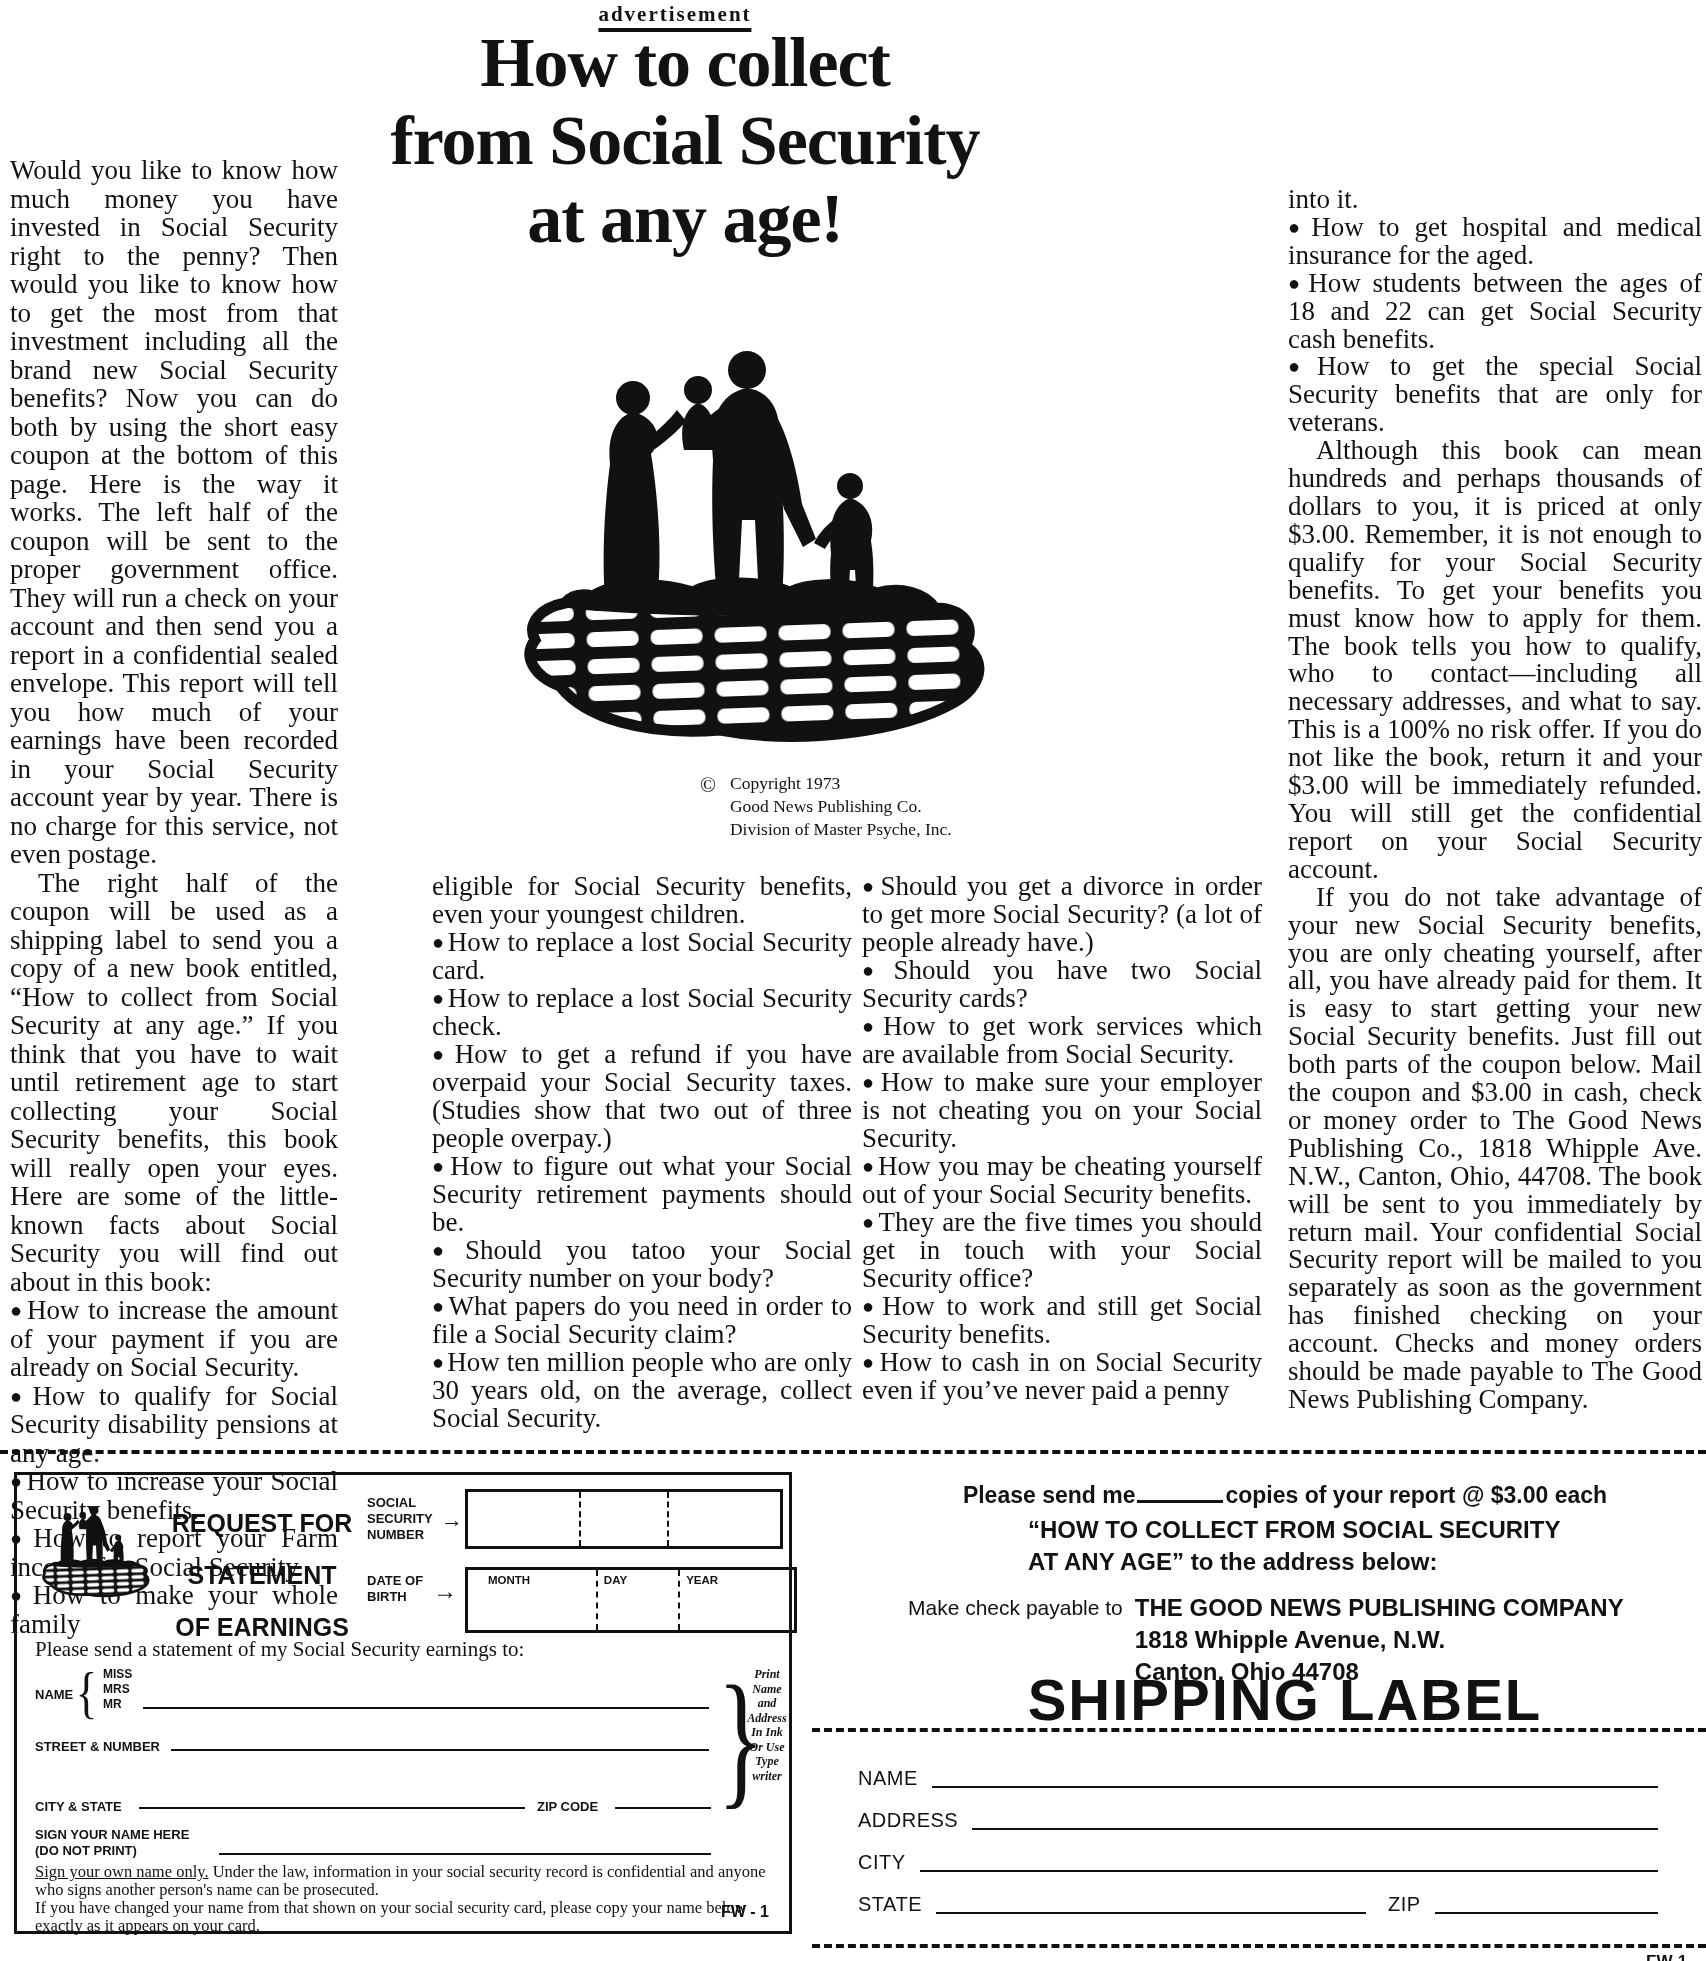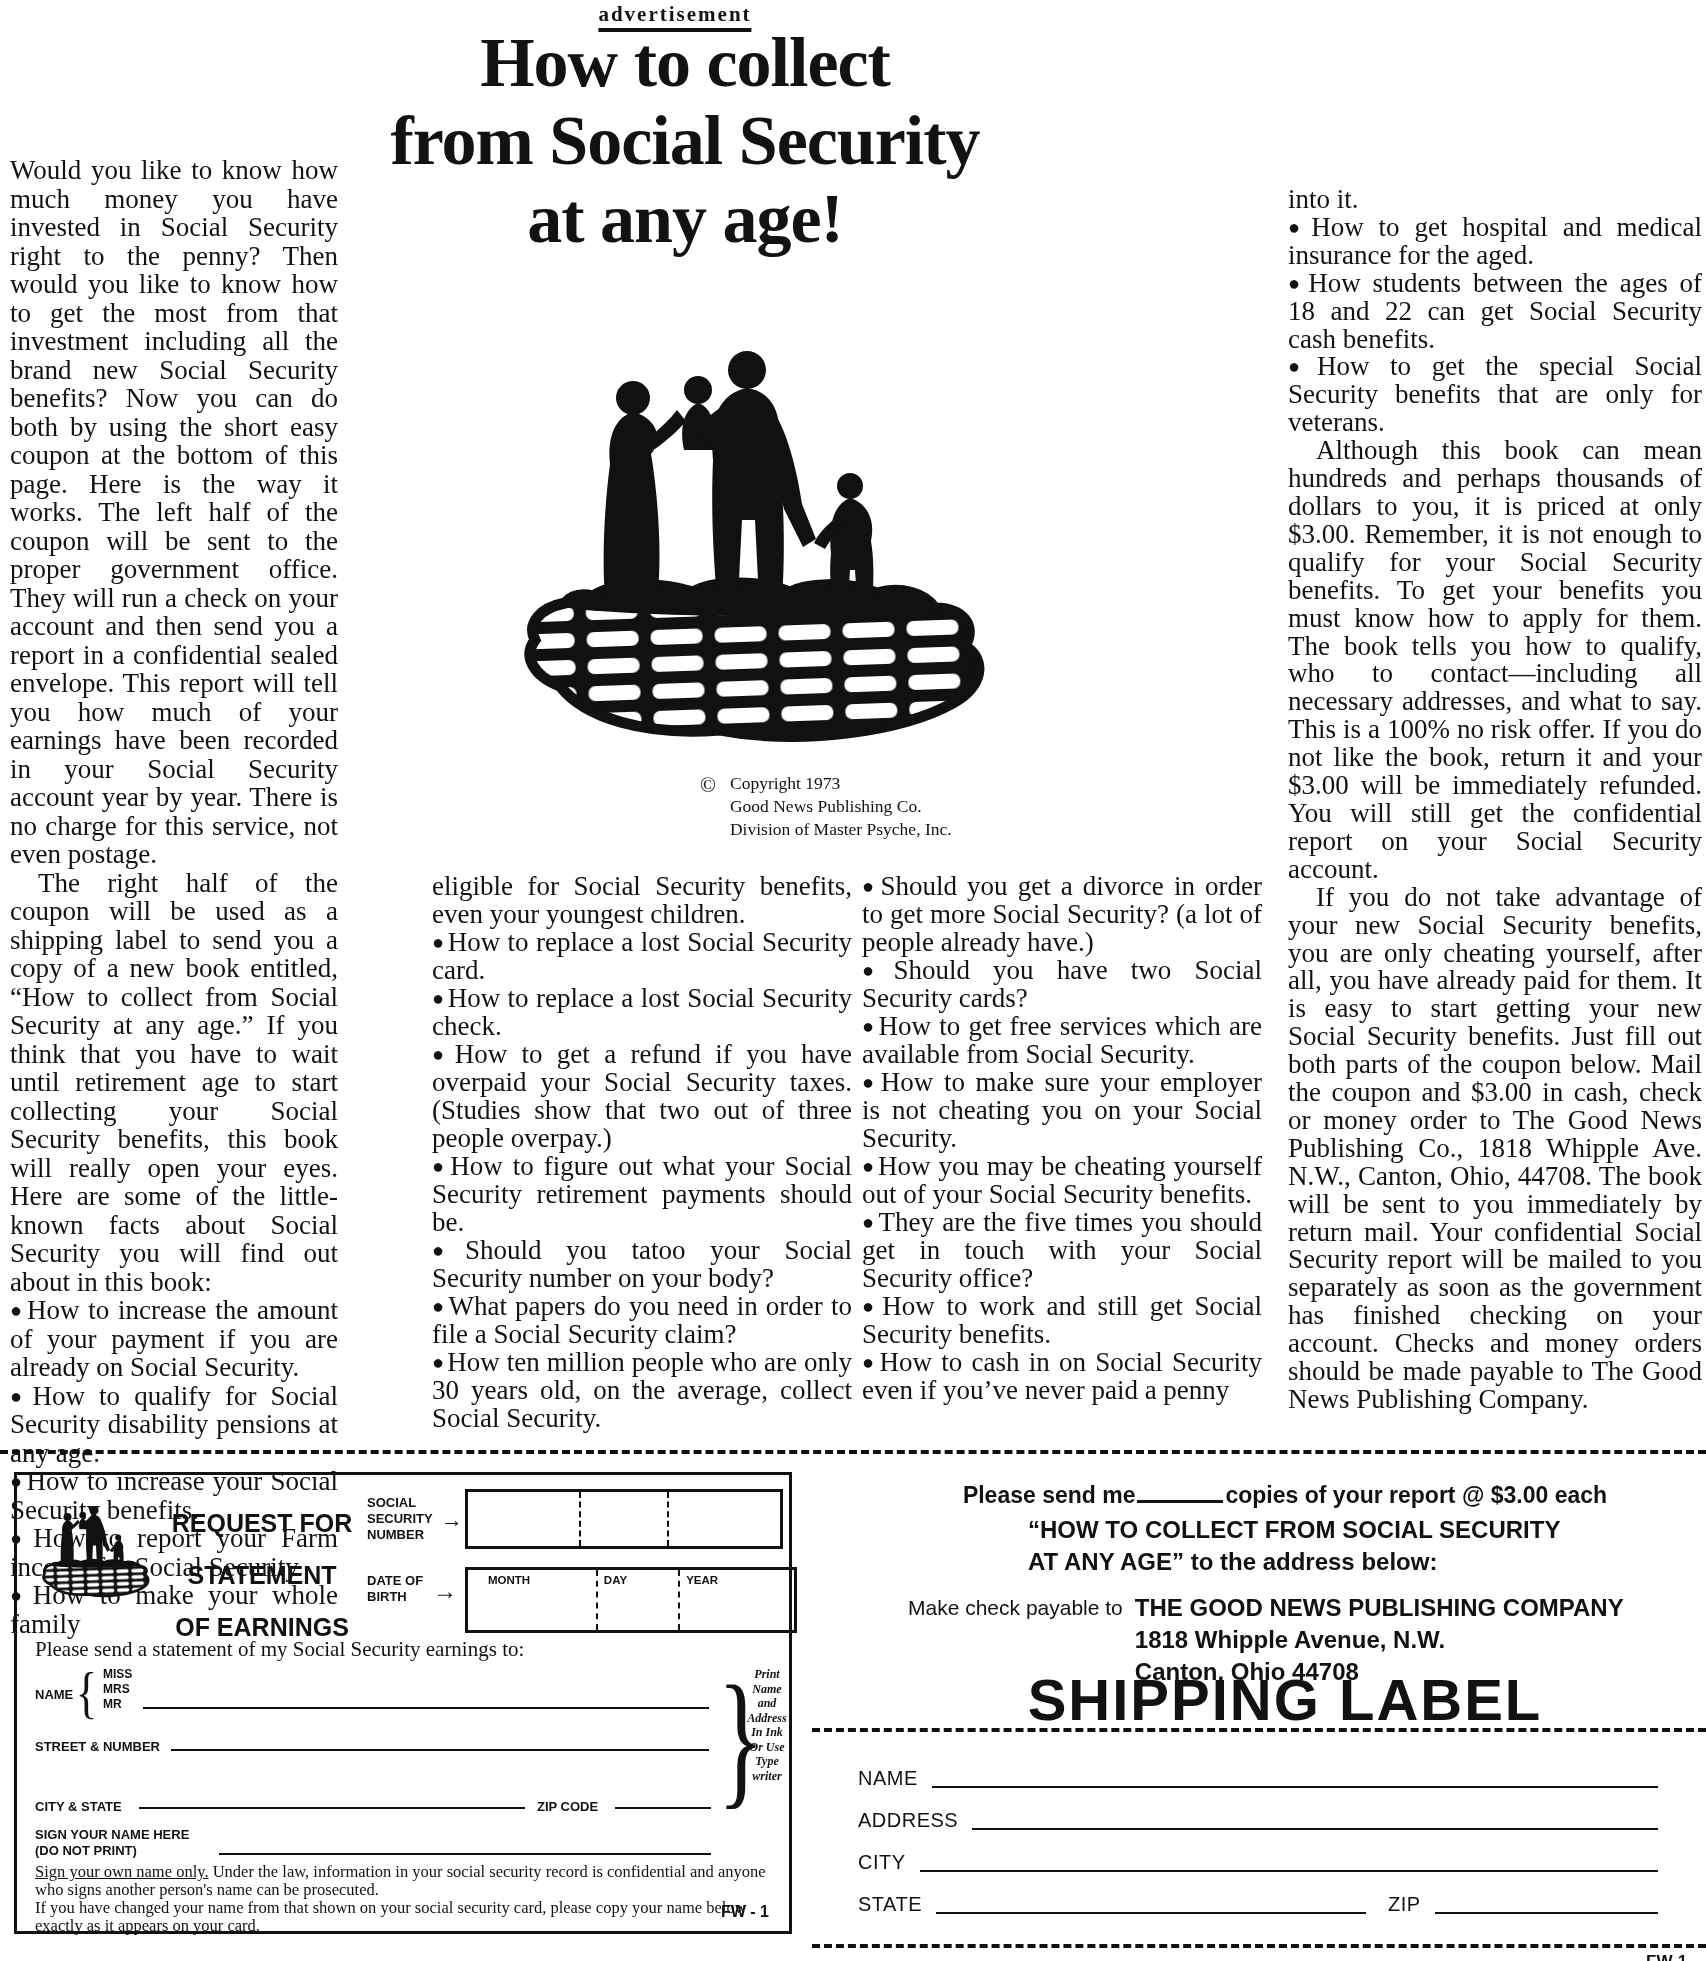--- a/index.html
+++ b/index.html
@@ -176,21 +176,21 @@
         <div class="bullet">Should you tatoo your Social Security number on your body?</div>
         <div class="bullet">What papers do you need in order to file a Social Security claim?</div>
         <div class="bullet">How ten million people who are only 30 years old, on the average, collect Social Security.</div>
       </div>
   </div>
 
   <div class="col col3">
     <div>
         <div class="bullet">Should you get a divorce in order to get more Social Security? (a lot of people already have.)</div>
         <div class="bullet">Should you have two Social Security cards?</div>
-        <div class="bullet">How to get free services which are available from Social Security.</div>
+        <div class="bullet">How to get work services which are available from Social Security.</div>
         <div class="bullet">How to make sure your employer is not cheating you on your Social Security.</div>
         <div class="bullet">How you may be cheating yourself out of your Social Security benefits.</div>
         <div class="bullet">They are the five times you should get in touch with your Social Security office?</div>
         <div class="bullet">How to work and still get Social Security benefits.</div>
         <div class="bullet">How to cash in on Social Security even if you’ve never paid a penny</div>
       </div>
   </div>
 
   <div class="col col4">
     <div>into it.</div>

